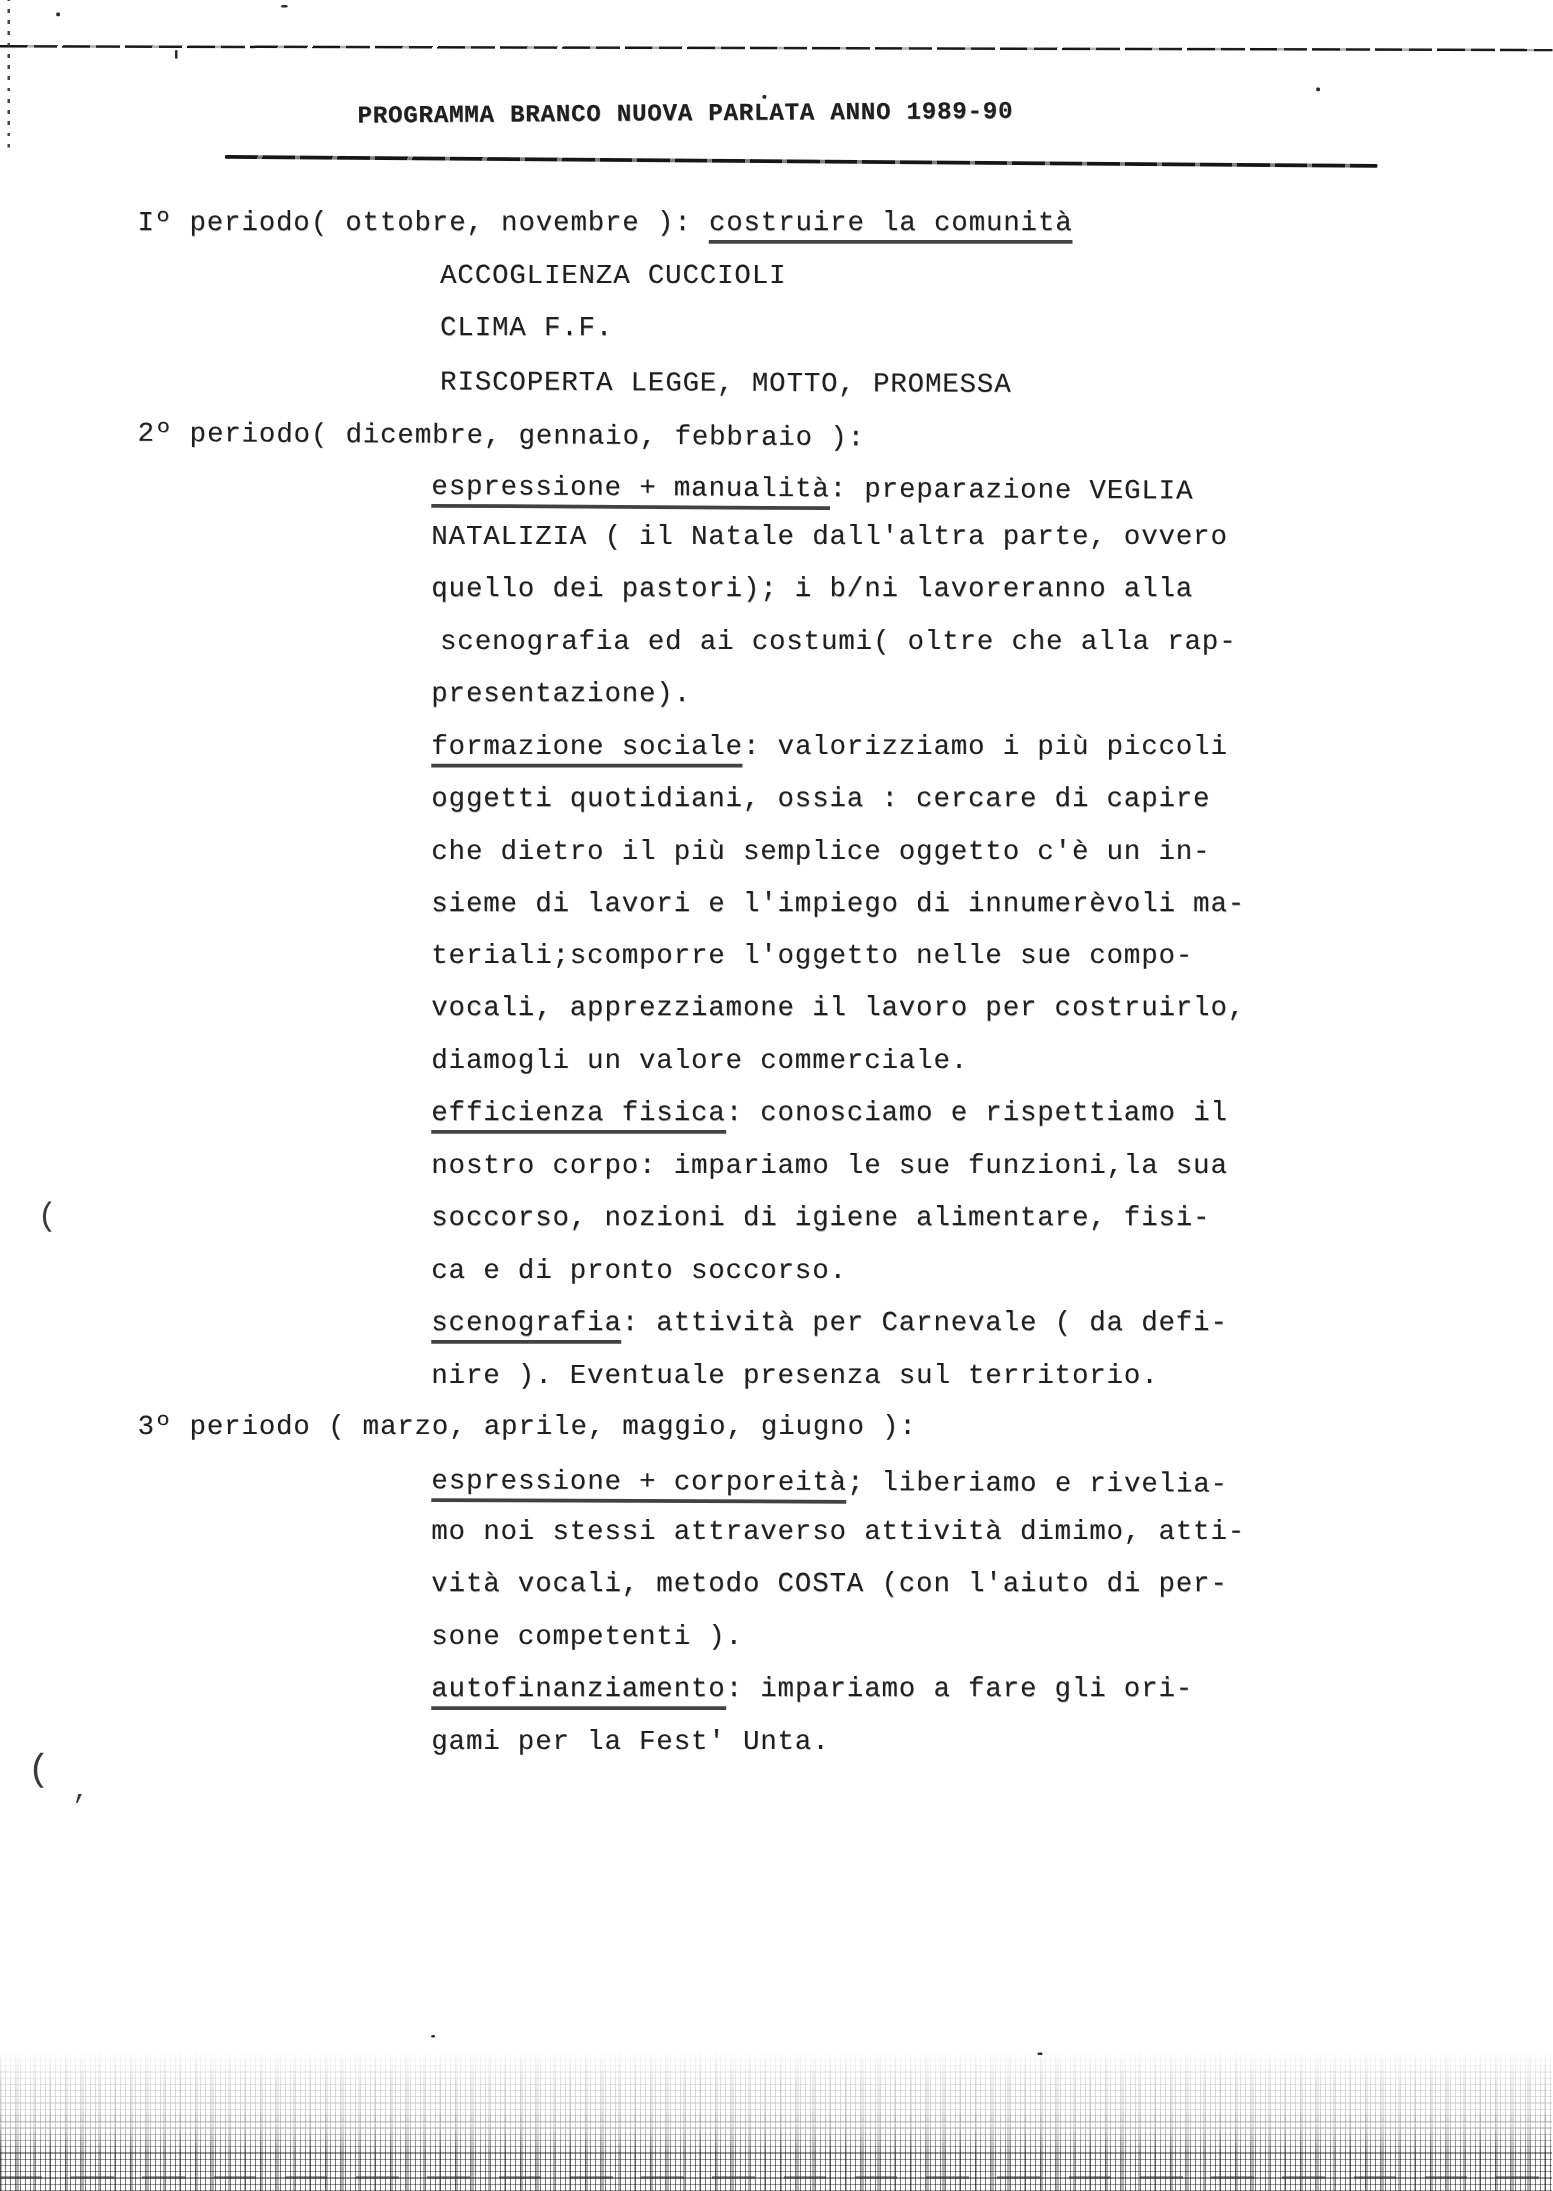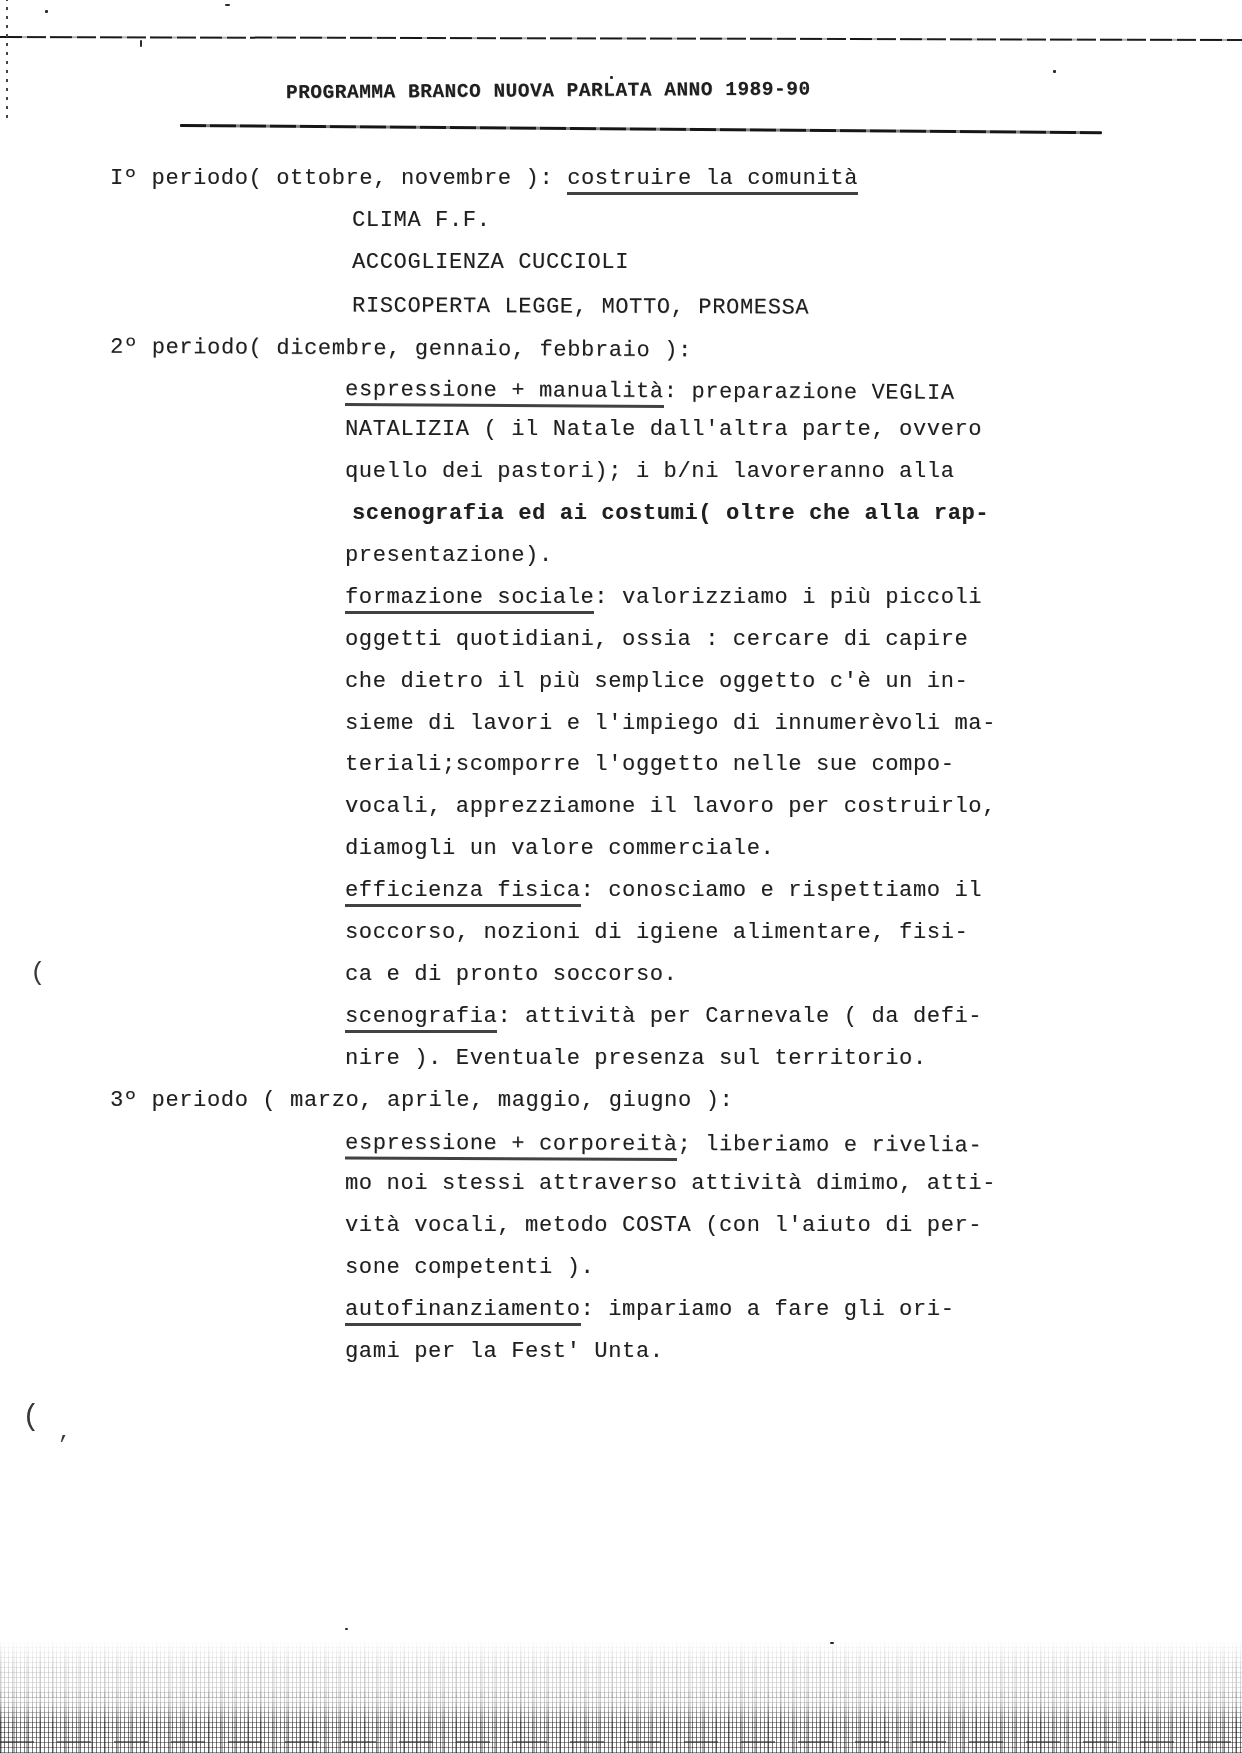--- a/index.html
+++ b/index.html
@@ -84,41 +84,42 @@
   <div class="noise-b"></div>
   <div class="noise-a"></div>
   <div class="noise-streak"></div>
 
   <h1 class="title">PROGRAMMA BRANCO NUOVA PARLATA ANNO 1989-90</h1>
   <div class="title-underline"></div>
 
   <div class="doc">
 
     <div class="line i1"><span>Iº periodo( ottobre, novembre ): </span><span class="u">costruire la comunità</span></div>
+    <div class="line icaps">ACCOGLIENZA CUCCIOLI</div>
     <div class="line icaps">CLIMA F.F.</div>
-    <div class="line icaps">ACCOGLIENZA CUCCIOLI</div>
     <div class="line icaps t2">RISCOPERTA LEGGE, MOTTO, PROMESSA</div>
 
     <div class="line i1 t1">2º periodo( dicembre, gennaio, febbraio ):</div>
 
     <div class="line i2 t1"><span class="u">espressione + manualità</span><span>: preparazione VEGLIA</span></div>
     <div class="line i2">NATALIZIA ( il Natale dall'altra parte, ovvero</div>
     <div class="line i2">quello dei pastori); i b/ni lavoreranno alla</div>
-    <div class="line i2" style="padding-left:352px;font-weight:bold;">scenografia ed ai costumi( oltre che alla rap-</div>
+    <div class="line i2" style="padding-left:352px;">scenografia ed ai costumi( oltre che alla rap-</div>
     <div class="line i2">presentazione).</div>
 
     <div class="line i2"><span class="u">formazione sociale</span><span>: valorizziamo i più piccoli</span></div>
     <div class="line i2">oggetti quotidiani, ossia : cercare di capire</div>
     <div class="line i2">che dietro il più semplice oggetto c'è un in-</div>
     <div class="line i2">sieme di lavori e l'impiego di innumerèvoli ma-</div>
     <div class="line i2">teriali;scomporre l'oggetto nelle sue compo-</div>
     <div class="line i2">vocali, apprezziamone il lavoro per costruirlo,</div>
     <div class="line i2">diamogli un valore commerciale.</div>
 
     <div class="line i2"><span class="u">efficienza fisica</span><span>: conosciamo e rispettiamo il</span></div>
+    <div class="line i2">nostro corpo: impariamo le sue funzioni,la sua</div>
     <div class="line i2">soccorso, nozioni di igiene alimentare, fisi-</div>
     <div class="line i2">ca e di pronto soccorso.</div>
 
     <div class="line i2"><span class="u">scenografia</span><span>: attività per Carnevale ( da defi-</span></div>
     <div class="line i2">nire ). Eventuale presenza sul territorio.</div>
 
     <div class="line i1">3º periodo ( marzo, aprile, maggio, giugno ):</div>
 
     <div class="line i2 t2"><span class="u">espressione + corporeità</span><span>; liberiamo e rivelia-</span></div>
     <div class="line i2">mo noi stessi attraverso attività dimimo, atti-</div>

